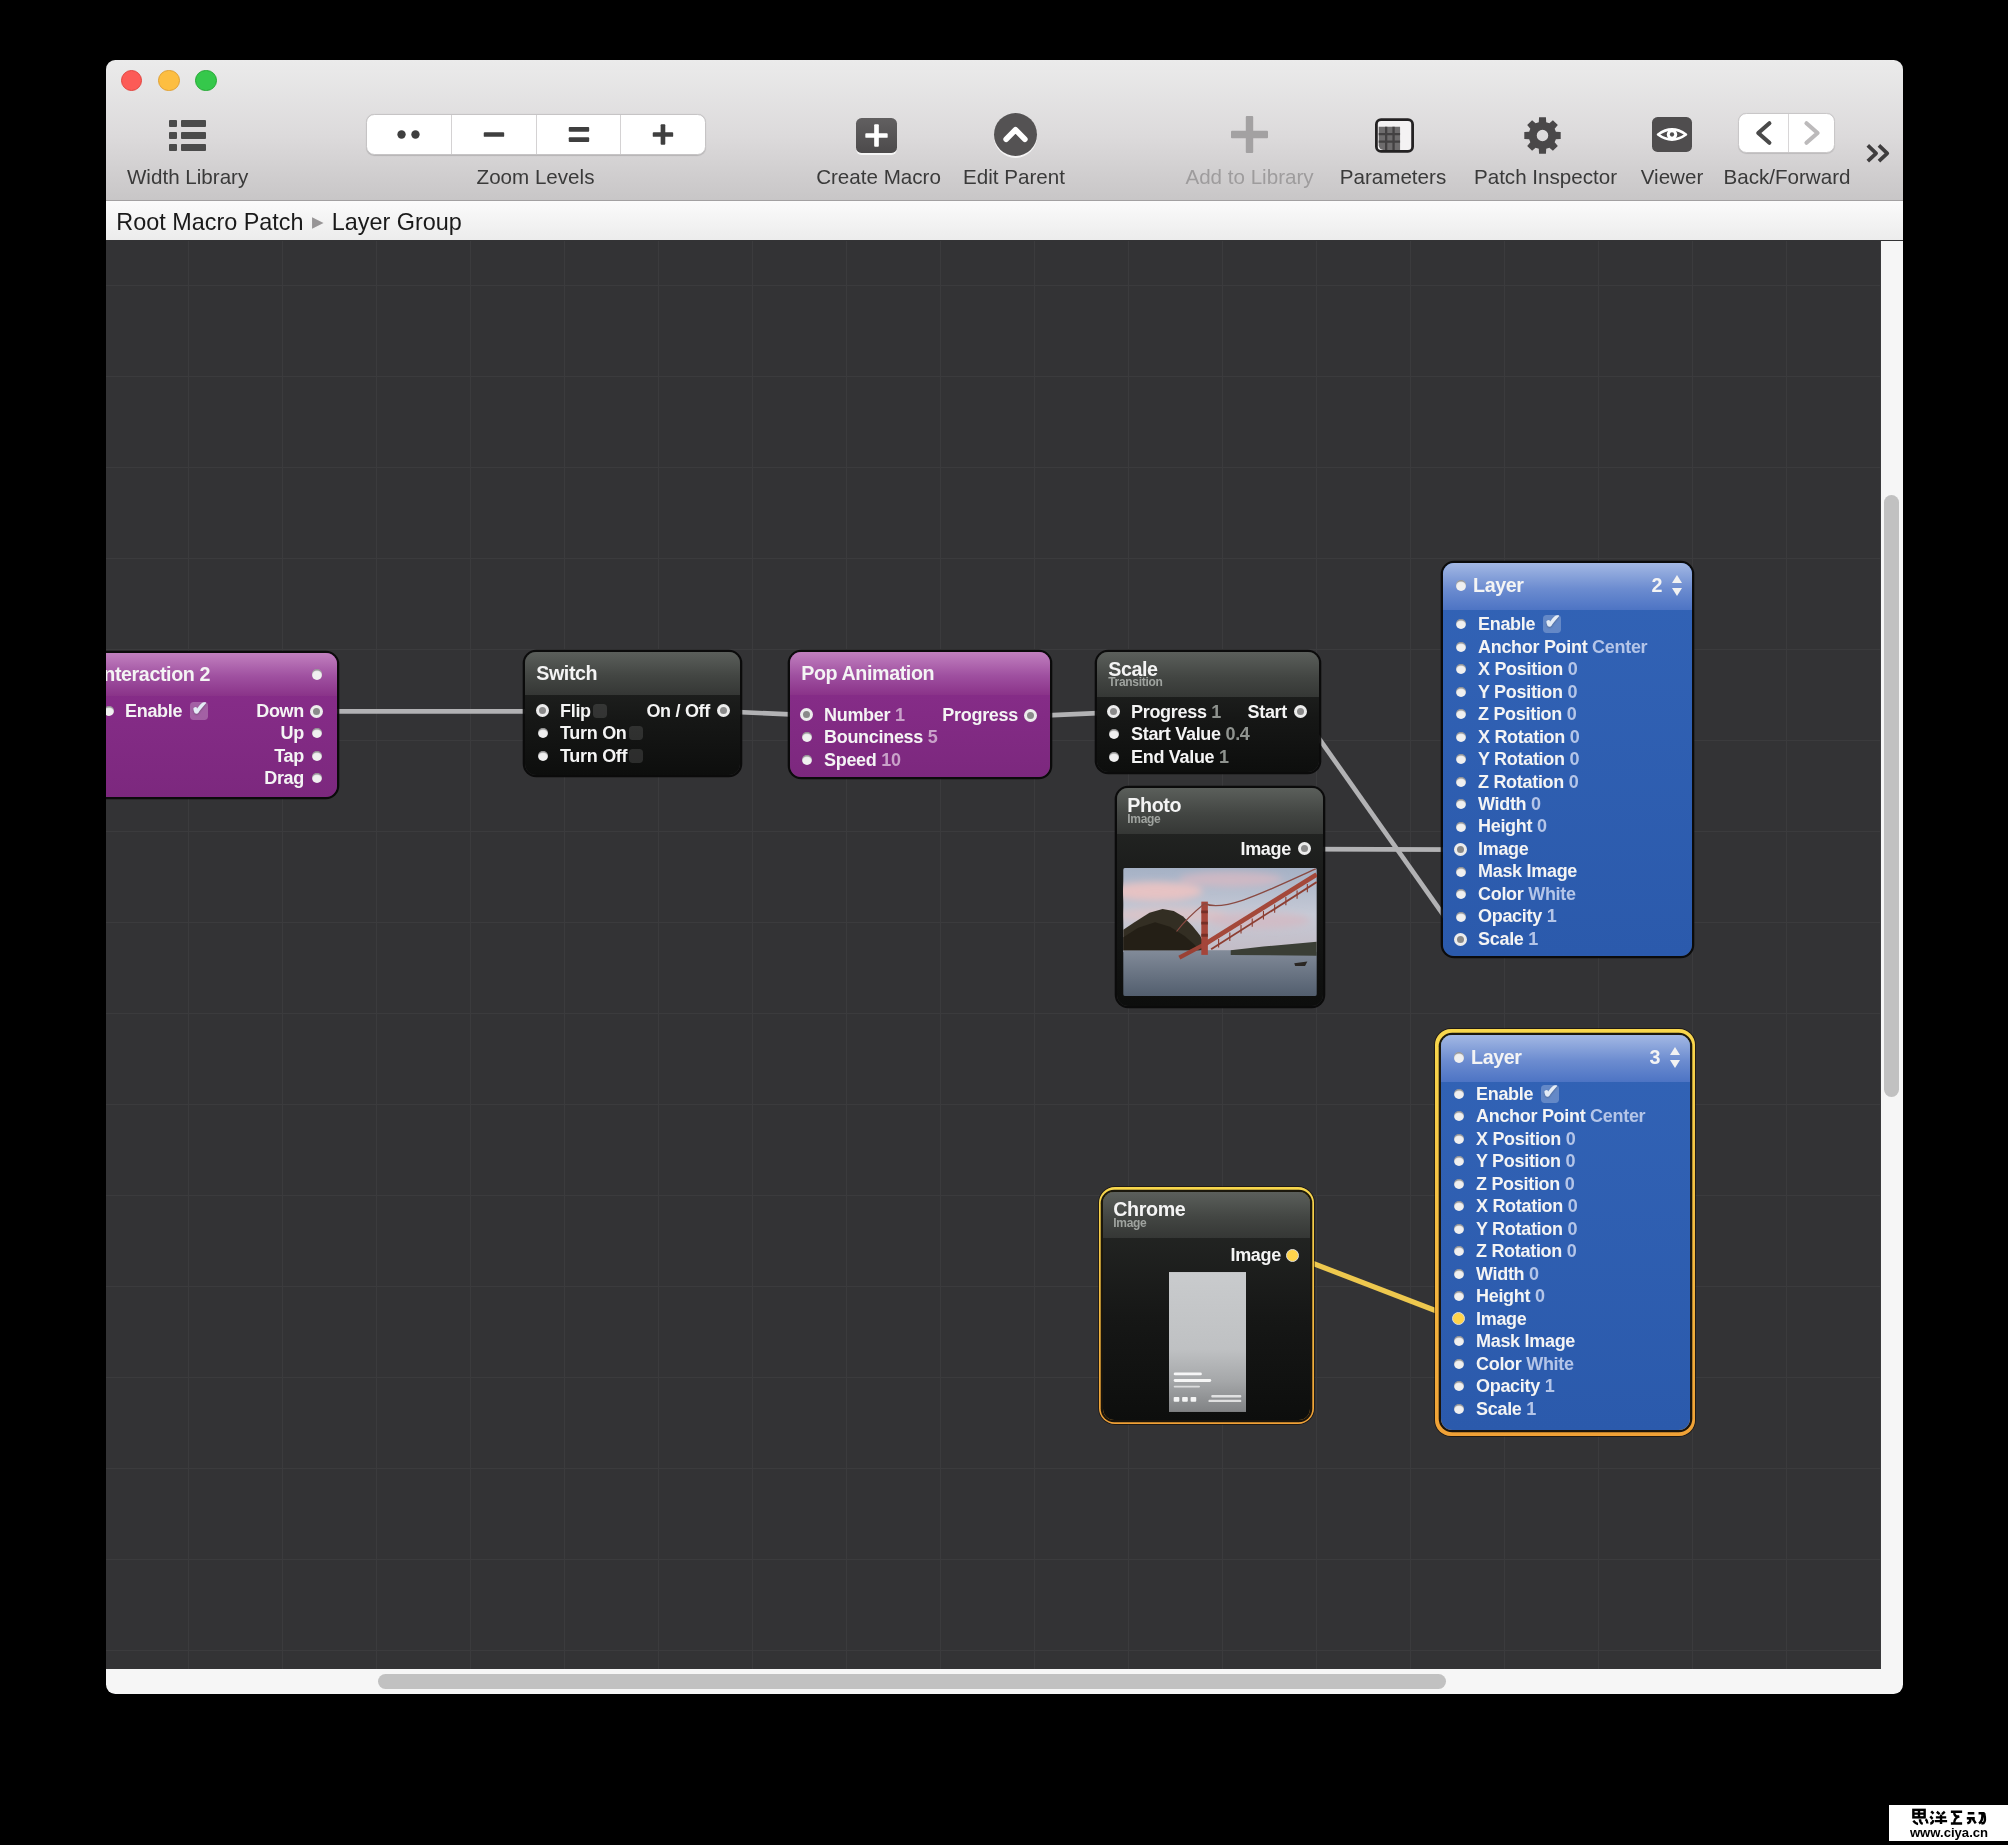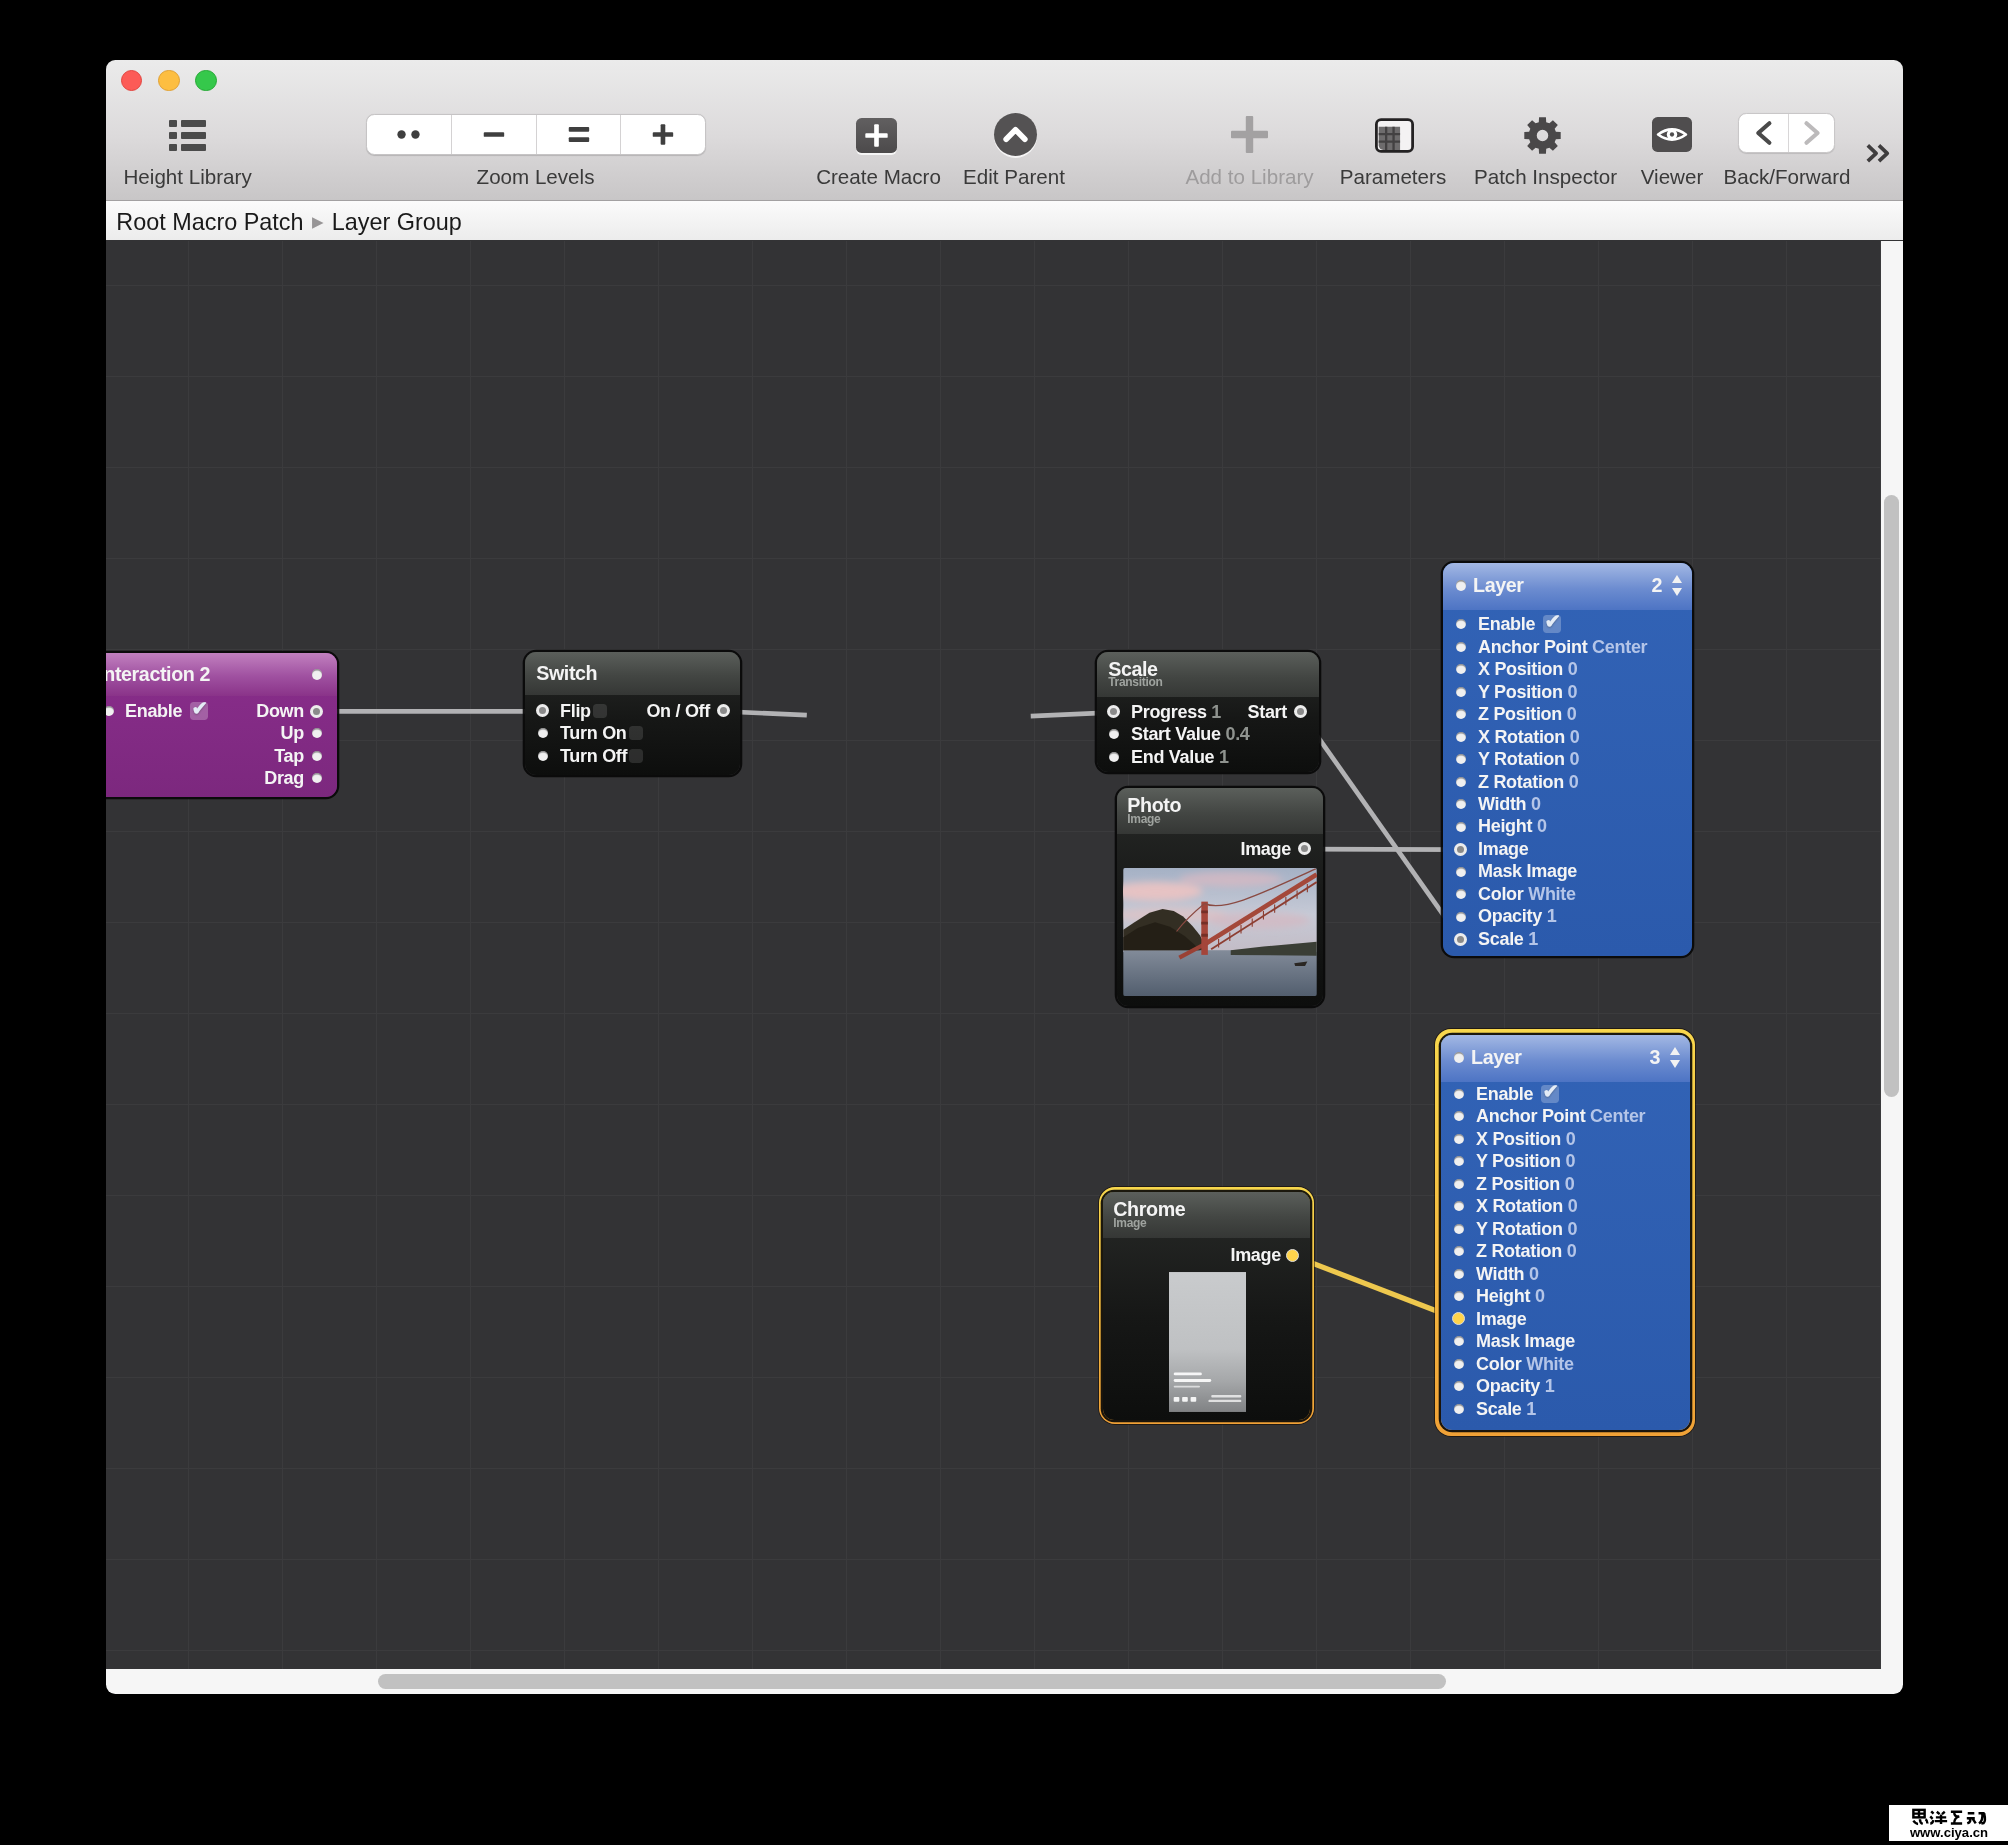--- a/index.html
+++ b/index.html
@@ -108,21 +108,21 @@
         <div class="tl" id="tl-y"></div>
         <div class="tl" id="tl-g"></div>
       <div id="pl-icon">
         <div class="r" style="top:0"></div>
           <div class="b" style="top:0"></div>
         <div class="r" style="top:12px"></div>
           <div class="b" style="top:12px"></div>
         <div class="r" style="top:24px"></div>
           <div class="b" style="top:24px"></div>
       </div>
-      <div class="tlabel" style="left:6.6px; width:150px;">Height Library</div>
+      <div class="tlabel" style="left:6.6px; width:150px;">Width Library</div>
       <div id="zoomseg">
         <div class="seg"><svg width="83" height="39" viewBox="0 0 89 42">
               <circle cx="37" cy="21" r="4.5" fill="#3f3f3f"></circle>
               <circle cx="52" cy="21" r="4.5" fill="#3f3f3f"></circle>
             </svg></div>
         <div class="seg"><svg width="83" height="39" viewBox="0 0 89 42">
               <rect x="34" y="18.5" width="22" height="5" rx="1" fill="#3f3f3f"></rect>
             </svg></div>
         <div class="seg"><svg width="83" height="39" viewBox="0 0 89 42">
               <rect x="34" y="13" width="22" height="5" rx="1" fill="#3f3f3f"></rect>
@@ -216,20 +216,32 @@
 <div class="row" style="left:35px;top:48px">Flip</div>
 <i class="cbox" style="left:68px;top:52px"></i>
 <i class="p" style="left:12.6px;top:76px"></i>
 <div class="row" style="left:35px;top:70px">Turn On</div>
 <i class="cbox" style="left:104px;top:74px"></i>
 <i class="p" style="left:12.6px;top:99px"></i>
 <div class="row" style="left:35px;top:93px">Turn Off</div>
 <i class="cbox" style="left:104px;top:97px"></i>
 <i class="p con" style="left:192px;top:52px"></i>
 <div class="row" style="right:30px;top:48px;text-align:right">On / Off</div>
+        </div>
+<div class="node purple" style="left:684px;top:411px;width:260px;height:125px">
+          <div class="hdr"></div>
+<div class="title" style="left:11.2px;top:10.3px">Pop Animation</div>
+<i class="p con" style="left:10.3px;top:56px"></i>
+<div class="row" style="left:34px;top:52px">Number <span class="val">1</span></div>
+<i class="p" style="left:11.7px;top:80px"></i>
+<div class="row" style="left:34px;top:74px">Bounciness <span class="val">5</span></div>
+<i class="p" style="left:11.7px;top:103px"></i>
+<div class="row" style="left:34px;top:97px">Speed <span class="val">10</span></div>
+<i class="p con" style="left:234px;top:57px"></i>
+<div class="row" style="right:32px;top:52px;text-align:right">Progress</div>
         </div>
 <div class="node dark" style="left:991px;top:411px;width:222px;height:120px">
           <div class="hdr" style="height:45px"></div>
 <div class="title" style="left:11.2px;top:5.6px">Scale</div>
 <div class="sub" style="left:11.2px;top:23.4px">Transition</div>
 <i class="p con" style="left:10.3px;top:53px"></i>
 <div class="row" style="left:34px;top:49px">Progress <span class="val">1</span></div>
 <i class="p" style="left:11.7px;top:77px"></i>
 <div class="row" style="left:34px;top:71px">Start Value <span class="val">0.4</span></div>
 <i class="p" style="left:11.7px;top:100px"></i>

